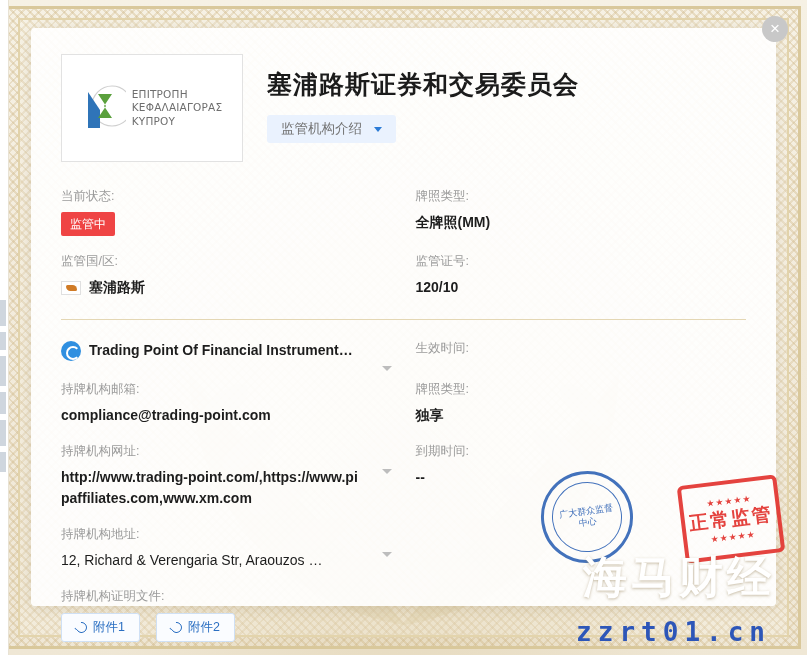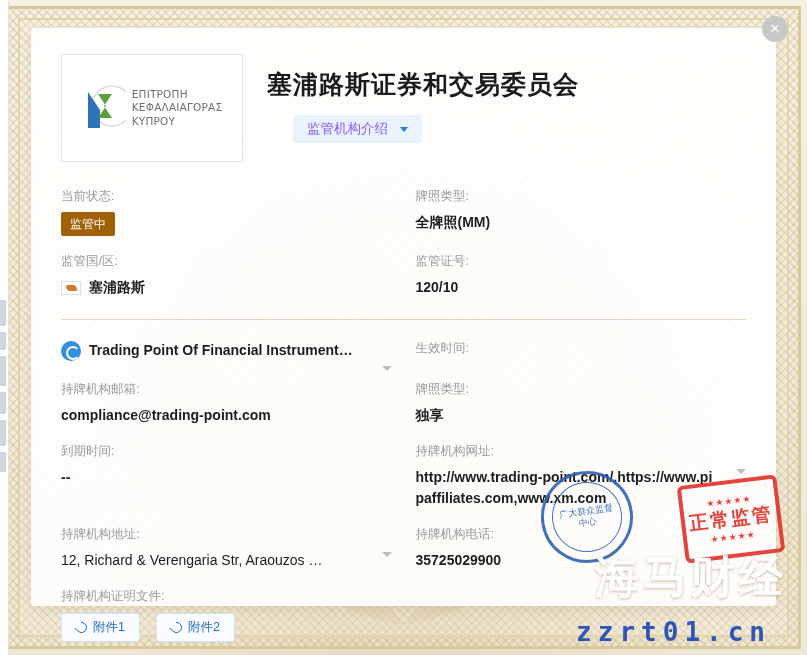--- a/index.html
+++ b/index.html
@@ -117,27 +117,26 @@
   .title {
     font-size: 25px;
     font-weight: bold;
     color: #1b1b1b;
     letter-spacing: 1px;
   }
   .intro-tag {
     display: inline-block;
     margin-top: 14px;
     background: #eaf2fe;
-    color: #8b5cf6;
+    color: #737373;
     font-size: 13.5px;
     padding: 5px 14px 5px 14px;
     border-radius: 3px;
     cursor: pointer;
     position: relative;
-    margin-left: 26px;
   }
   .intro-tag .caret {
     display: inline-block;
     margin-left: 8px;
     border-left: 4px solid transparent;
     border-right: 4px solid transparent;
     border-top: 5px solid #2b7bd6;
     vertical-align: middle;
   }
 
@@ -160,21 +159,21 @@
     font-size: 14px;
     color: #1d1d1d;
     font-weight: bold;
     line-height: 1.5;
     word-break: break-all;
     padding-right: 26px;
   }
   .fvalue.normal { font-weight: normal; }
   .badge-reg {
     display: inline-block;
-    background: #a16207;
+    background: #ef4444;
     color: #ffffff;
     font-size: 12px;
     padding: 3px 9px;
     border-radius: 2px;
     font-weight: normal;
   }
   .with-flag { display: flex; align-items: center; gap: 8px; }
   .flag {
     width: 20px; height: 14px;
     background: #fff;
@@ -293,21 +292,21 @@
     align-items: center;
     justify-content: center;
     opacity: .92;
   }
   .stamp-red .stars { font-size: 9px; letter-spacing: 1px; }
   .stamp-red .txt { font-size: 19px; font-weight: bold; letter-spacing: 2px; }
 
   
   .wm-main {
     position: absolute;
-    right: 20px;
+    right: 32px;
     bottom: 48px;
     font-size: 44px;
     font-weight: bold;
     color: #ffffff;
     text-shadow: 0 1px 3px rgba(150,130,90,.55);
     letter-spacing: 4px;
     font-family: "DejaVu Sans", sans-serif;
   }
   .wm-sub {
     position: absolute;
@@ -443,37 +442,33 @@
         <div class="field">
           <div class="flabel">持牌机构邮箱:</div>
           <div class="fvalue">compliance@trading-point.com</div>
         </div>
         <div class="field">
           <div class="flabel">牌照类型:</div>
           <div class="fvalue">独享</div>
         </div>
 
         <div class="field">
-          <div class="flabel">到期时间:</div>
-          <div class="fvalue">--</div>
-        </div>
-        <div class="field">
           <div class="flabel">持牌机构网址:</div>
           <div class="fvalue">http://www.trading-point.com/,https://www.pipaffiliates.com,www.xm.com</div>
           <span class="chev"></span>
         </div>
+        <div class="field">
+          <div class="flabel">到期时间:</div>
+          <div class="fvalue">--</div>
+        </div>
 
         <div class="field">
           <div class="flabel">持牌机构地址:</div>
           <div class="fvalue normal">12, Richard &amp; Verengaria Str, Araouzos …</div>
           <span class="chev"></span>
-        </div>
-        <div class="field">
-          <div class="flabel">持牌机构电话:</div>
-          <div class="fvalue">35725029900</div>
         </div>
       </div>
 
       <div class="field">
         <div class="flabel">持牌机构证明文件:</div>
         <div class="attach-row">
           <div class="attach">
             <span class="clip"></span>
             <span>附件1</span>
           </div>

